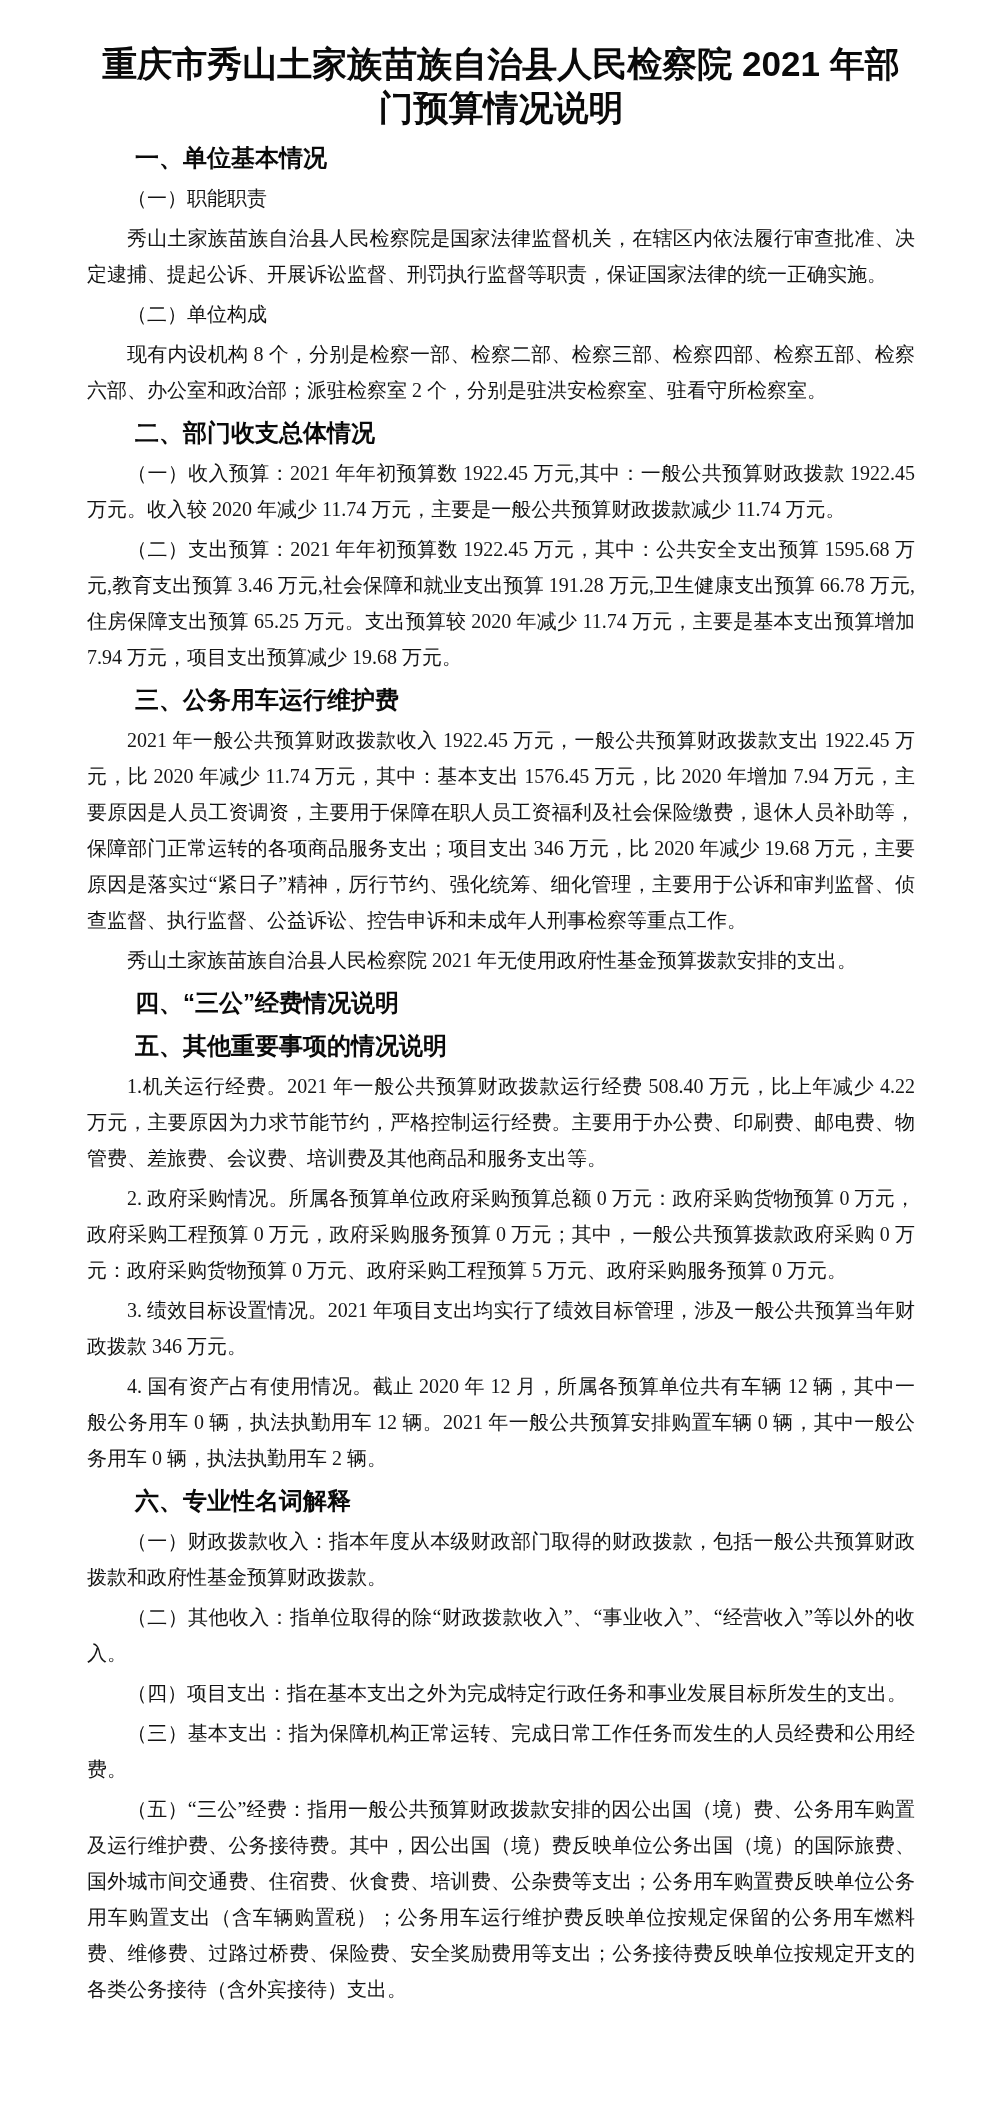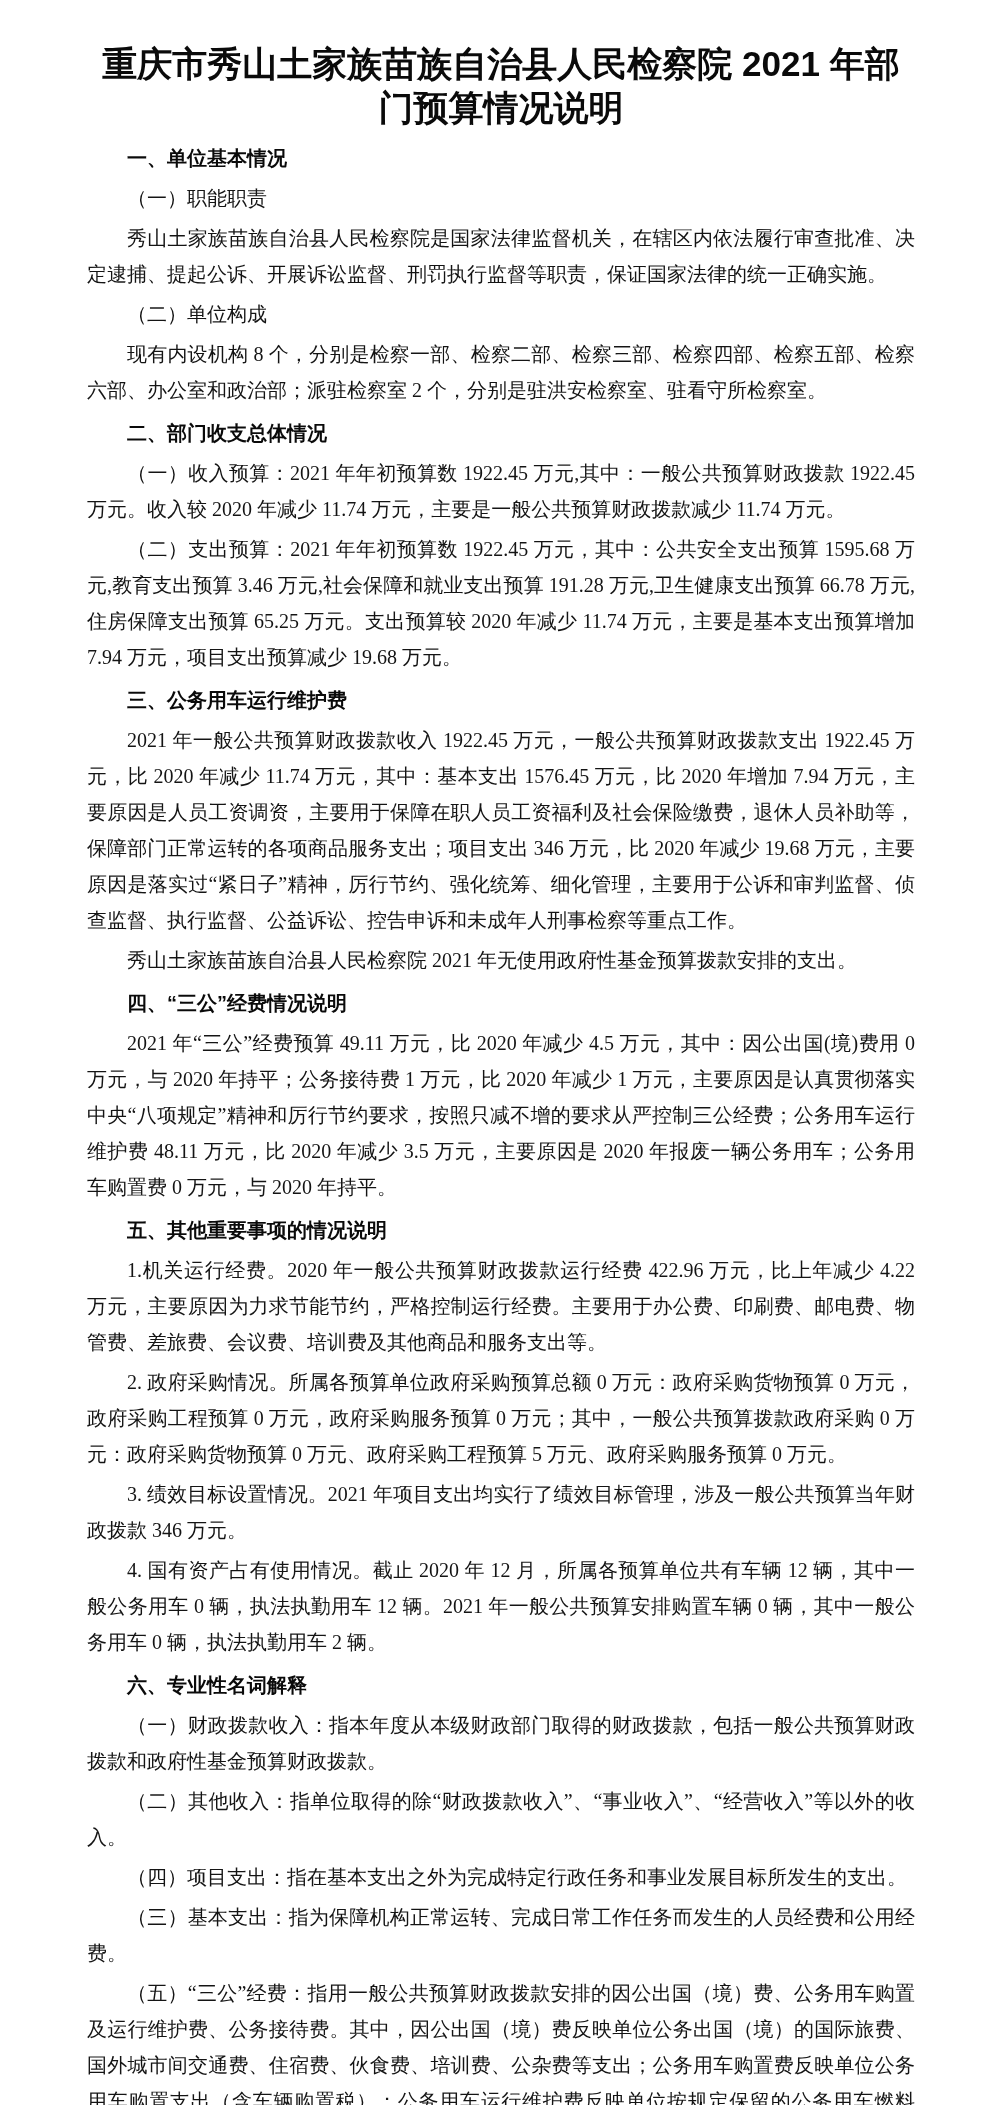--- a/index.html
+++ b/index.html
@@ -19,21 +19,21 @@
     font-weight:bold;
     font-size:35px;
     line-height:44px;
     text-align:center;
     margin:0 0 10px 0;
     color:#0a0a0a;
   }
   h2.sec-heading{
     font-family:"Liberation Sans","DejaVu Sans",sans-serif;
     font-weight:bold;
-    font-size:20px;
+    font-size:24px;
     line-height:36px;
     text-indent:2em;
     margin:7px 0 0 0;
     color:#0a0a0a;
   }
   p.body-para{
     font-size:20px;
     line-height:36px;
     text-indent:2em;
     text-align:justify;
@@ -62,26 +62,25 @@
   </section>
 
   <section>
     <h2 class="sec-heading">三、公务用车运行维护费</h2>
     <p class="body-para">2021 年一般公共预算财政拨款收入 1922.45 万元，一般公共预算财政拨款支出 1922.45 万元，比 2020 年减少 11.74 万元，其中：基本支出 1576.45 万元，比 2020 年增加 7.94 万元，主要原因是人员工资调资，主要用于保障在职人员工资福利及社会保险缴费，退休人员补助等，保障部门正常运转的各项商品服务支出；项目支出 346 万元，比 2020 年减少 19.68 万元，主要原因是落实过“紧日子”精神，厉行节约、强化统筹、细化管理，主要用于公诉和审判监督、侦查监督、执行监督、公益诉讼、控告申诉和未成年人刑事检察等重点工作。</p>
     <p class="body-para">秀山土家族苗族自治县人民检察院 2021 年无使用政府性基金预算拨款安排的支出。</p>
   </section>
 
   <section>
     <h2 class="sec-heading">四、“三公”经费情况说明</h2>
-    <p class="body-para">2021 年“三公”经费预算 49.11 万元，比 2020 年减少 4.5 万元，其中：因公出国(境)费用 0 万元，与 2020 年持平；公务接待费 1 万元，比 2020 年减少 1 万元，主要原因是认真贯彻落实中央“八项规定”精神和厉行节约要求，按照只减不增的要求从严控制三公经费；公务用车运行维护费 48.11 万元，比 2020 年减少 3.5 万元，主要原因是 2020 年报废一辆公务用车；公务用车购置费 0 万元，与 2020 年持平。</p>
   </section>
 
   <section>
     <h2 class="sec-heading">五、其他重要事项的情况说明</h2>
-    <p class="body-para">1.机关运行经费。2020 年一般公共预算财政拨款运行经费 422.96 万元，比上年减少 4.22 万元，主要原因为力求节能节约，严格控制运行经费。主要用于办公费、印刷费、邮电费、物管费、差旅费、会议费、培训费及其他商品和服务支出等。</p>
+    <p class="body-para">1.机关运行经费。2021 年一般公共预算财政拨款运行经费 508.40 万元，比上年减少 4.22 万元，主要原因为力求节能节约，严格控制运行经费。主要用于办公费、印刷费、邮电费、物管费、差旅费、会议费、培训费及其他商品和服务支出等。</p>
     <p class="body-para">2. 政府采购情况。所属各预算单位政府采购预算总额 0 万元：政府采购货物预算 0 万元，政府采购工程预算 0 万元，政府采购服务预算 0 万元；其中，一般公共预算拨款政府采购 0 万元：政府采购货物预算 0 万元、政府采购工程预算 5 万元、政府采购服务预算 0 万元。</p>
     <p class="body-para">3. 绩效目标设置情况。2021 年项目支出均实行了绩效目标管理，涉及一般公共预算当年财政拨款 346 万元。</p>
     <p class="body-para">4. 国有资产占有使用情况。截止 2020 年 12 月，所属各预算单位共有车辆 12 辆，其中一般公务用车 0 辆，执法执勤用车 12 辆。2021 年一般公共预算安排购置车辆 0 辆，其中一般公务用车 0 辆，执法执勤用车 2 辆。</p>
   </section>
 
   <section>
     <h2 class="sec-heading">六、专业性名词解释</h2>
     <p class="body-para">（一）财政拨款收入：指本年度从本级财政部门取得的财政拨款，包括一般公共预算财政拨款和政府性基金预算财政拨款。</p>
     <p class="body-para">（二）其他收入：指单位取得的除“财政拨款收入”、“事业收入”、“经营收入”等以外的收入。</p>
     <p class="body-para">（四）项目支出：指在基本支出之外为完成特定行政任务和事业发展目标所发生的支出。</p>

